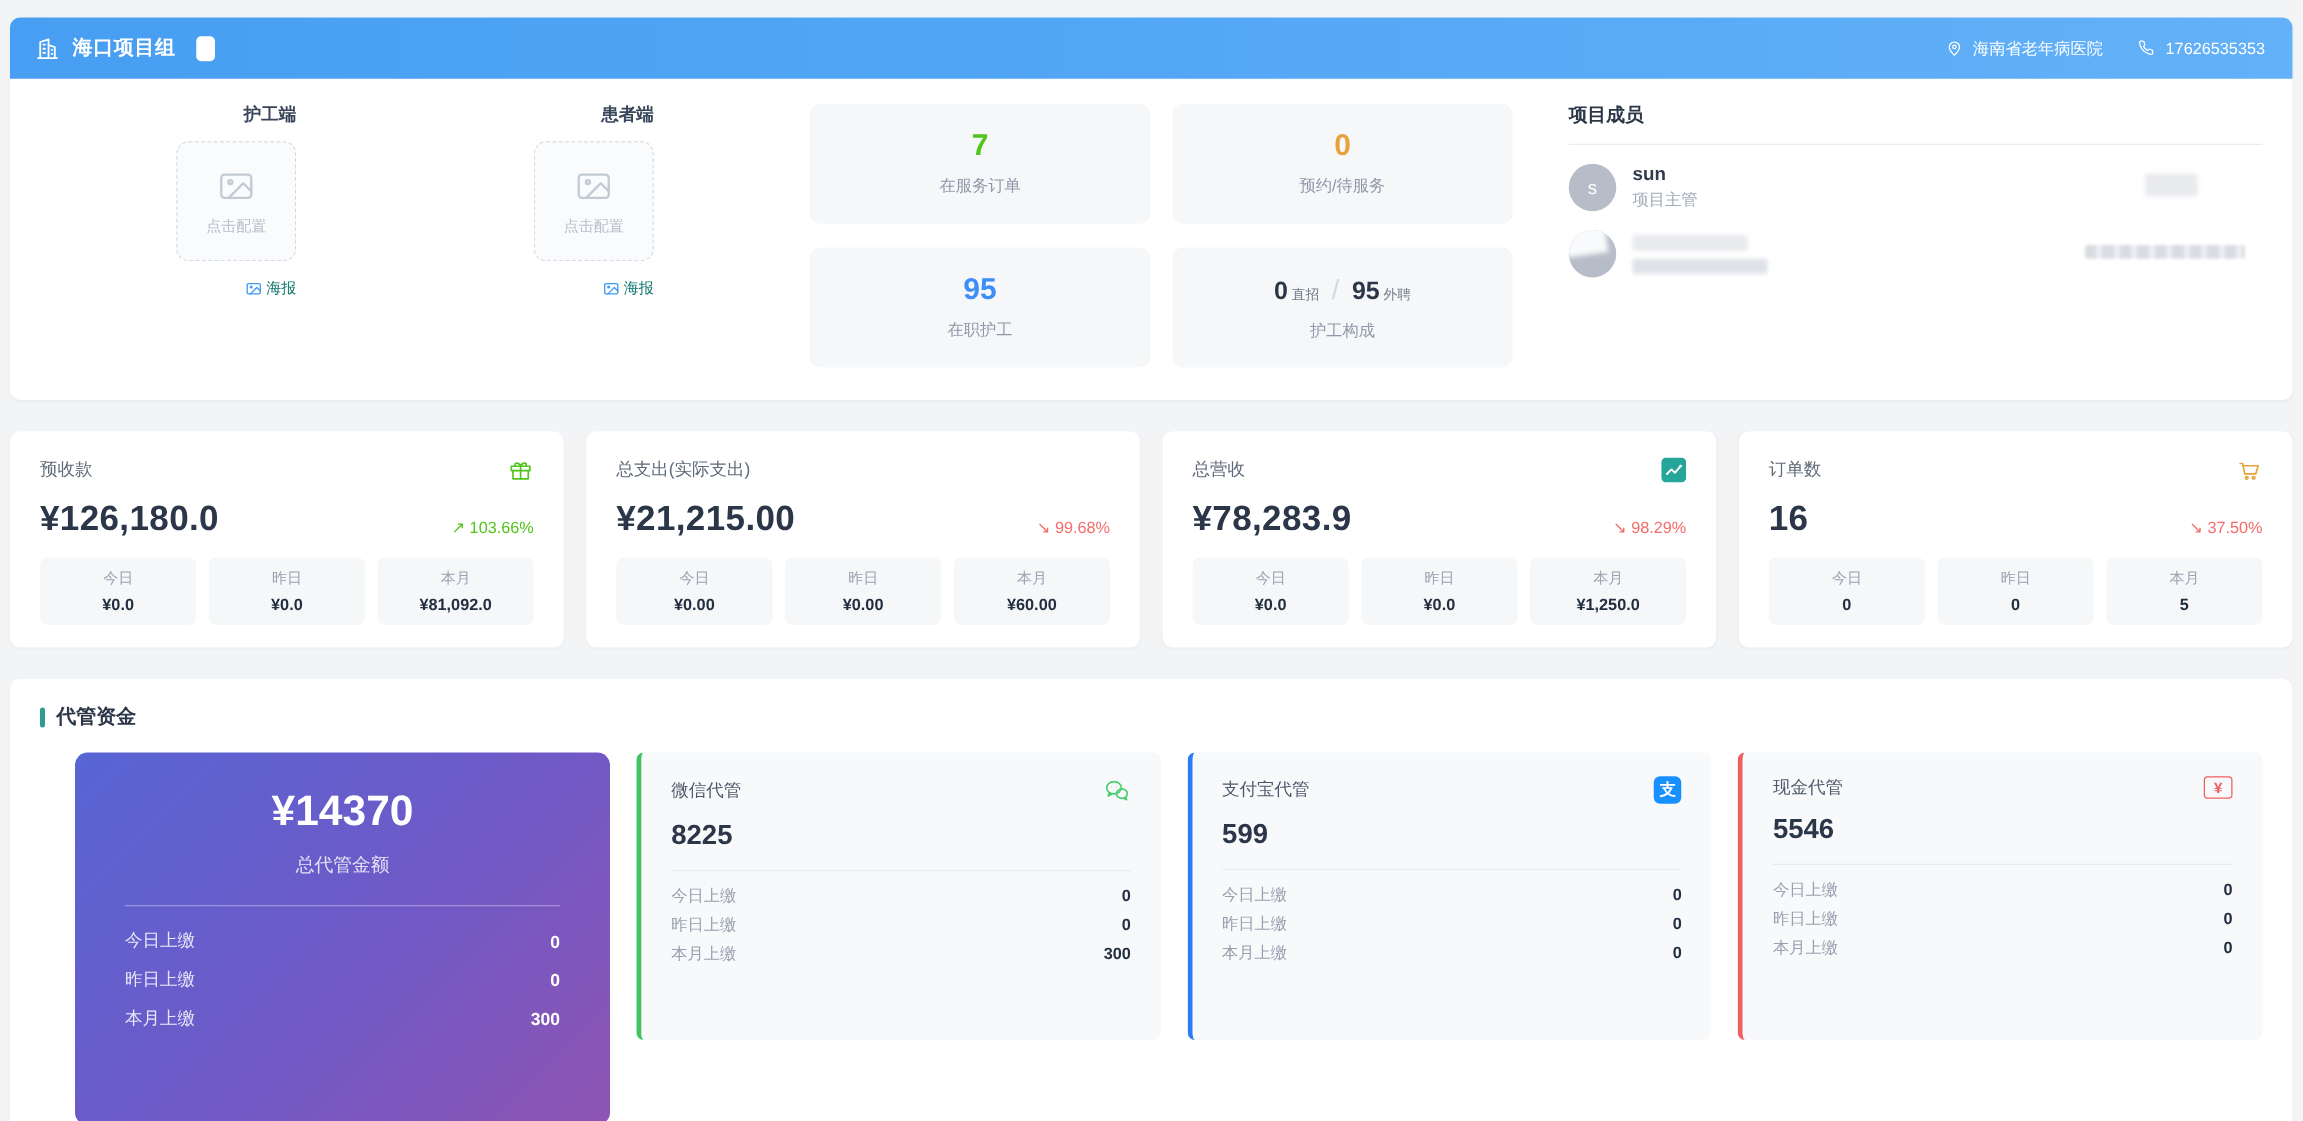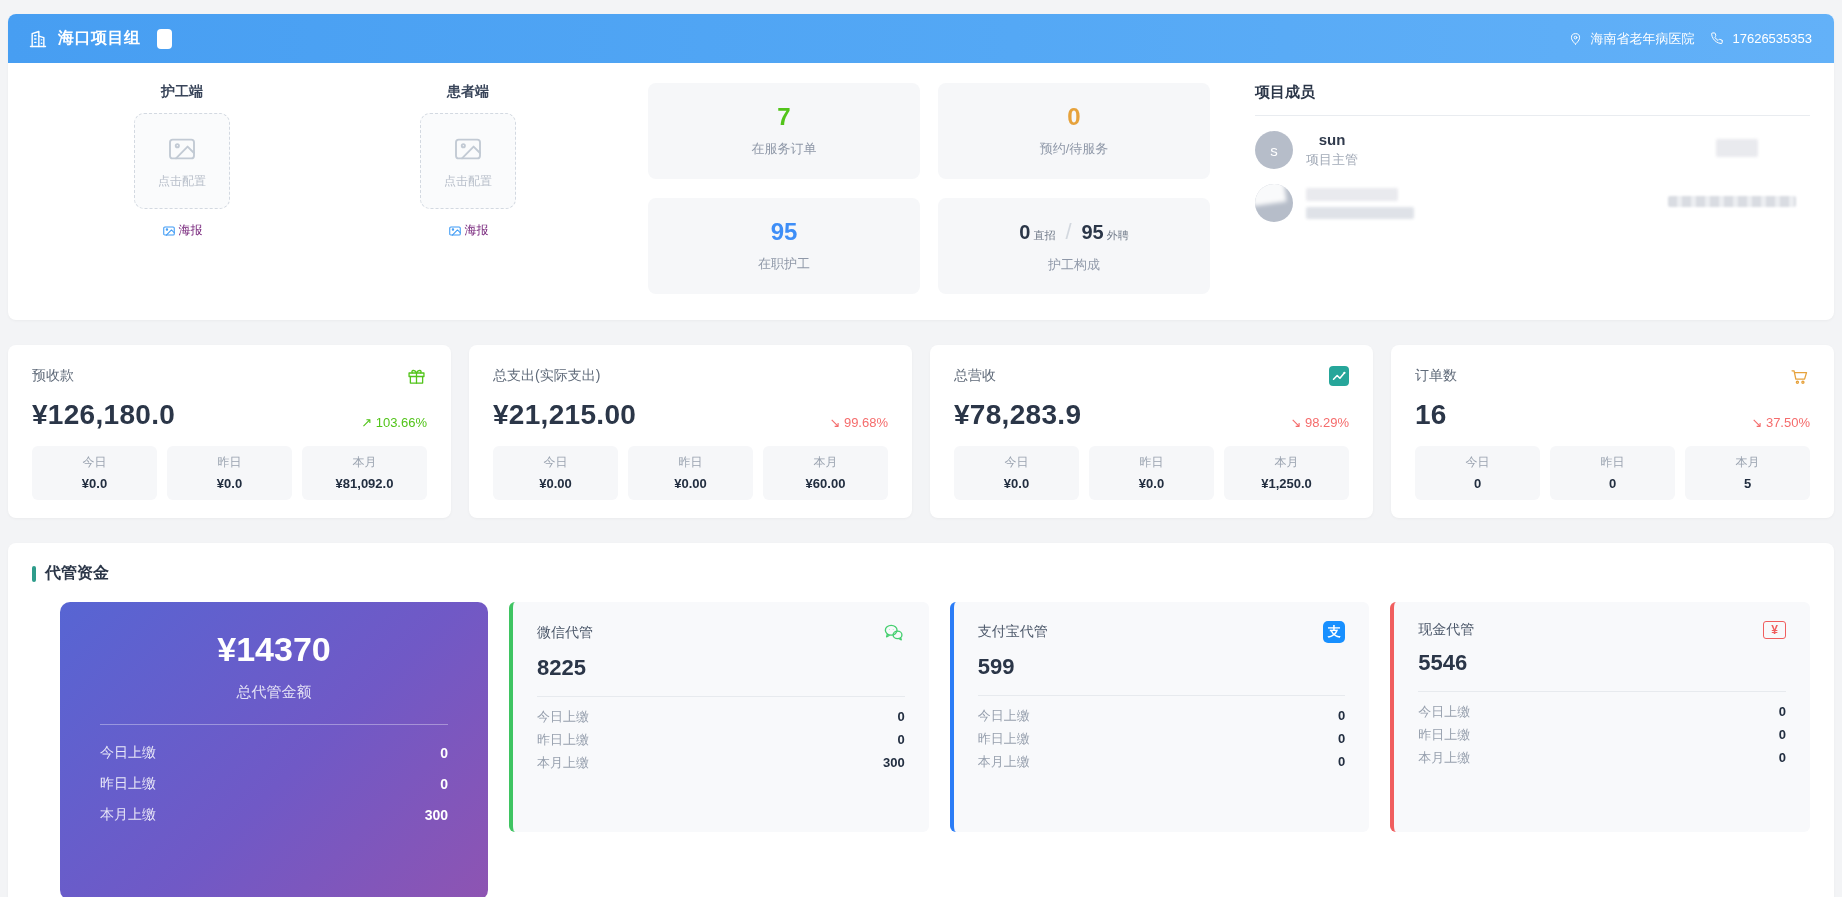--- a/index.html
+++ b/index.html
@@ -15,38 +15,38 @@
   .panel-top { background: #fff; border-radius: 8px; box-shadow: 0 1px 3px rgba(0,0,0,.04); }
   .topbar {
     height: 49px; border-radius: 8px 8px 0 0;
     background: linear-gradient(90deg, #479ef2 0%, #54a8f5 55%, #63b1f8 100%);
     display: flex; align-items: center; justify-content: space-between;
     padding: 0 22px 0 20px; color: #fff;
   }
   .topbar-left { display: flex; align-items: center; gap: 10px; }
   .topbar-title { font-size: 16px; font-weight: bold; letter-spacing: .5px; }
   .topbar-badge { width: 15px; height: 20px; background: #fff; border-radius: 4px; margin-left: 6px; }
-  .topbar-right { display: flex; align-items: center; gap: 16px; font-size: 13px; }
+  .topbar-right { display: flex; align-items: center; gap: 28px; font-size: 13px; }
   .topbar-meta { display: flex; align-items: center; gap: 7px; }
   .icon { display: inline-flex; align-items: center; justify-content: center; }
 
   .overview { display: flex; padding: 20px 24px 26px; }
 
   
   .config-area { width: 540px; display: flex; padding-left: 95px; gap: 176px; flex-shrink: 0; }
-  .config-panel { width: 110px; display: flex; flex-direction: column; align-items: center; }
+  .config-panel { width: 110px; display: flex; flex-direction: column; align-items: flex-end; }
   .config-title { font-size: 14px; font-weight: bold; color: #39455a; margin-bottom: 12px; }
   .upload-box {
     width: 96px; height: 96px; border: 1px dashed #d3d9e1; border-radius: 10px;
     background: #fafbfc; display: flex; flex-direction: column; align-items: center;
     justify-content: center; gap: 8px; cursor: pointer;
   }
   .upload-text { font-size: 12px; color: #b7bec9; }
   .poster-link { margin-top: 13px; display: flex; align-items: center; gap: 3px;
-    color: #701a75; font-size: 12px; cursor: pointer; }
+    color: #0f766e; font-size: 12px; cursor: pointer; }
 
   
   .stats-grid { margin-left: 76px; display: grid; grid-template-columns: 272px 272px;
     grid-auto-rows: 96px; gap: 19px 18px; flex-shrink: 0; }
   .stat-tile { background: #f6f7f9; border-radius: 8px; display: flex; flex-direction: column;
     align-items: center; justify-content: center; }
   .stat-value { font-size: 24px; font-weight: bold; line-height: 1; }
   .v-green { color: #52c41a; } .v-orange { color: #e6a23c; } .v-blue { color: #3e8ef7; }
   .stat-label { margin-top: 11px; font-size: 13px; color: #8f98a8; }
   .comp-line { display: flex; align-items: baseline; }
@@ -54,21 +54,21 @@
   .comp-unit { font-size: 11px; color: #707a89; margin-left: 3px; }
   .comp-slash { font-size: 22px; color: #d3d8df; margin: 0 10px; font-weight: 300; }
 
   
   .members { flex: 1; margin-left: 45px; min-width: 0; }
   .members-title { font-size: 15px; font-weight: bold; color: #2b3648; }
   .members-divider { height: 1px; background: #e9ecf0; margin-top: 13px; }
   .member-row { display: flex; align-items: center; margin-top: 15px; position: relative; }
   .avatar { width: 38px; height: 38px; border-radius: 50%; background: #b6bdc9; color: #fff;
     display: flex; align-items: center; justify-content: center; font-size: 15px; flex-shrink: 0; }
-  .member-info { margin-left: 13px; text-align: center; }
+  .member-info { margin-left: 13px; }
   .member-name { font-size: 15px; font-weight: bold; color: #303a4c; }
   .member-role { font-size: 13px; color: #a2aab7; margin-top: 3px; }
   .redact { background: #e9eaee; border-radius: 2px; filter: blur(1.5px); }
   .member-row .right-redact { position: absolute; right: 52px; top: 8px; width: 42px; height: 18px; }
   .m2-avatar { position: relative; overflow: hidden; }
   .m2-avatar::after { content:""; position: absolute; left: -4px; top: -6px; width: 34px; height: 26px;
     background: rgba(255,255,255,.92); transform: rotate(-8deg); filter: blur(2px); }
   .m2-nameblock { width: 92px; height: 13px; margin-bottom: 6px; }
   .m2-roleblock { width: 108px; height: 12px; background:#dfe2e8; }
   .m2-phone { position: absolute; right: 14px; top: 12px; width: 128px; height: 11px;

